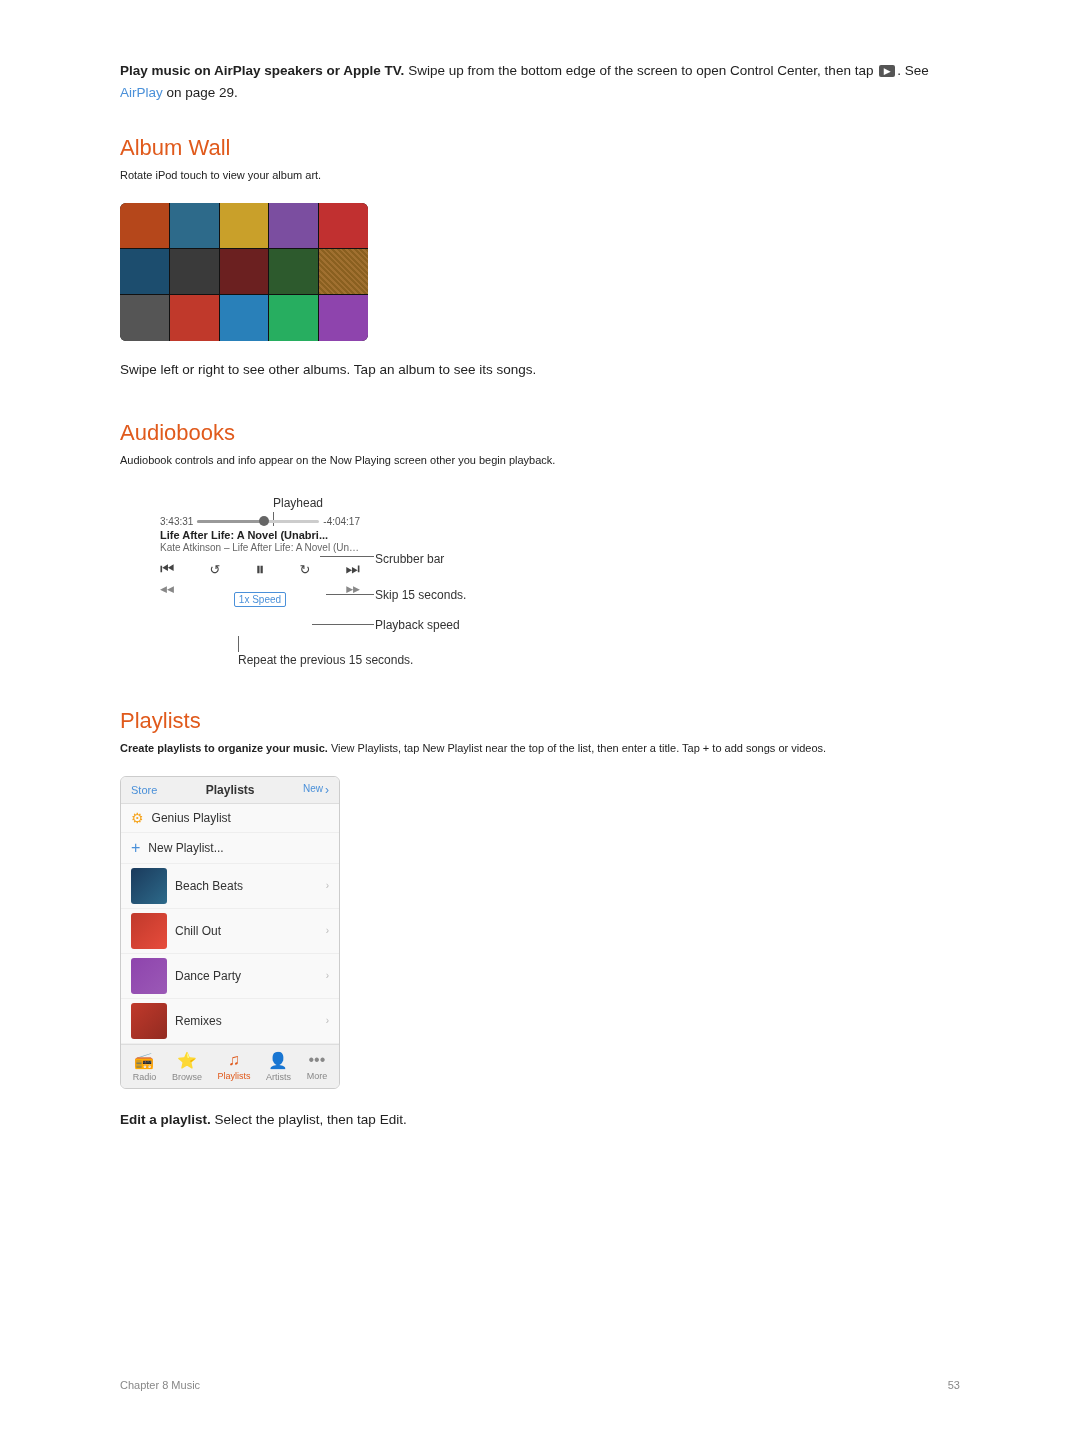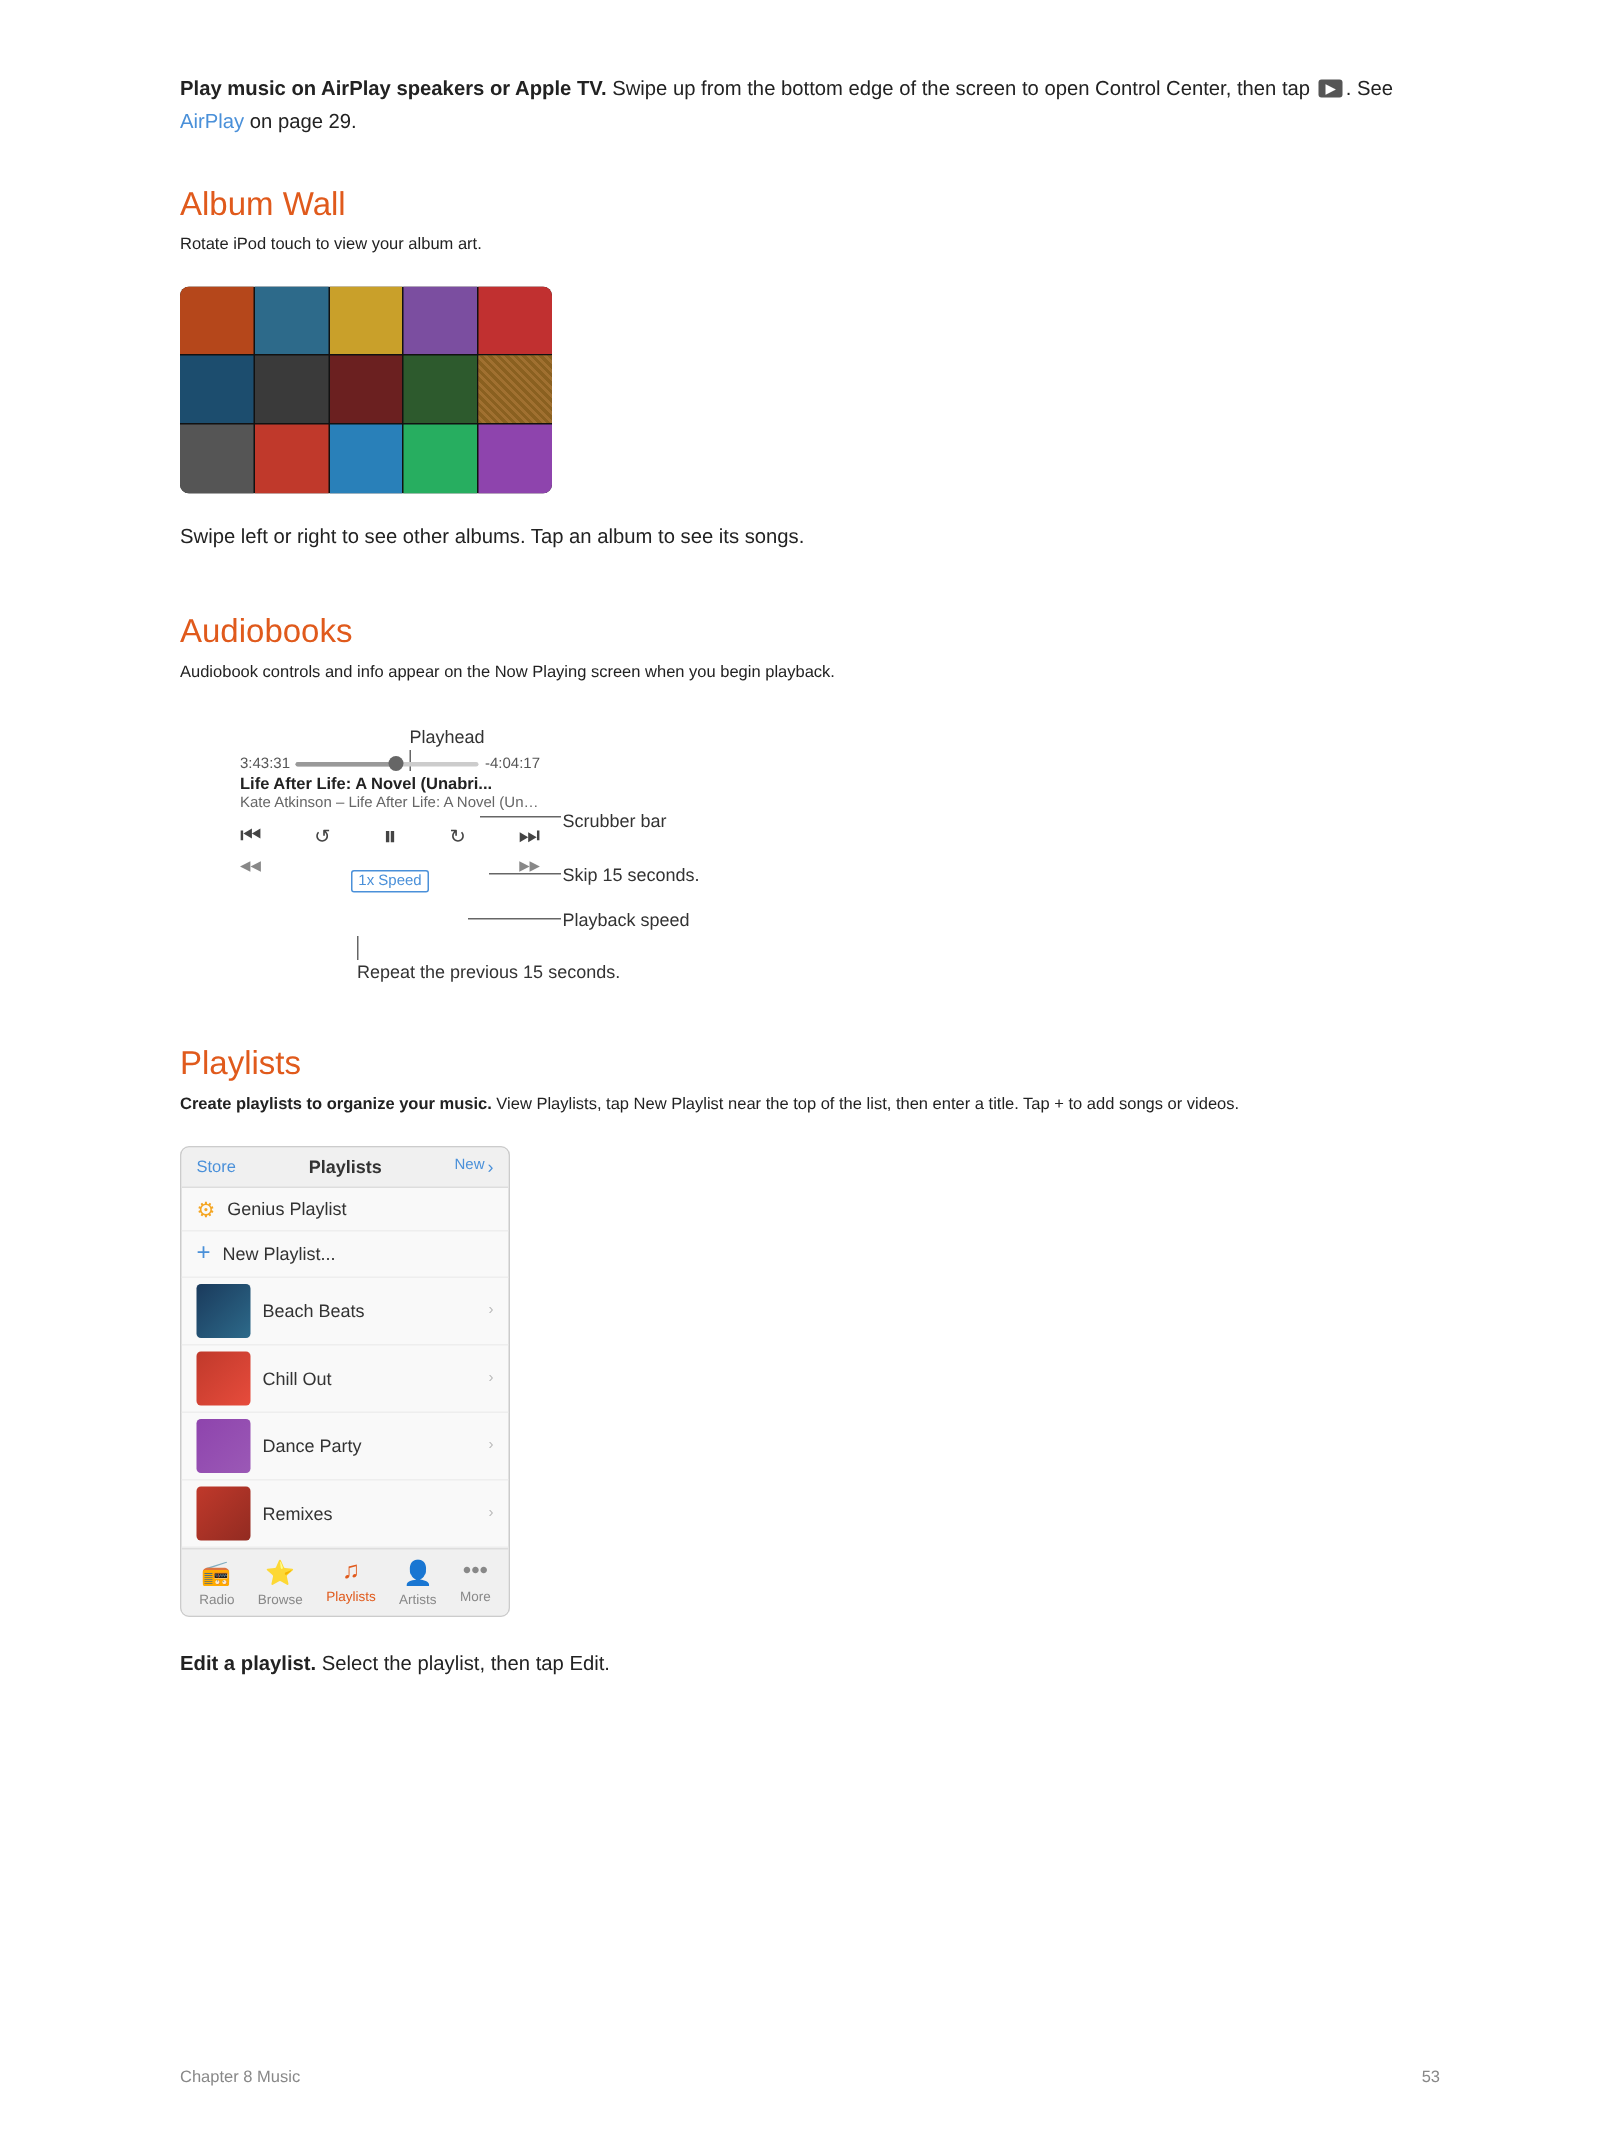--- a/index.html
+++ b/index.html
@@ -7,21 +7,21 @@
       background: #ffffff;
       font-family: "Helvetica Neue", Helvetica, Arial, sans-serif;
       font-size: 14px;
       color: #333333;
       width: 1080px;
       min-height: 1431px;
       position: relative;
     }
 
     .page {
-      padding: 48px 120px 80px 120px;
+      padding: 60px 120px 80px 120px;
       max-width: 1080px;
     }
 
     
     .intro-para {
       font-size: 13.5px;
       line-height: 1.6;
       margin-bottom: 32px;
       color: #222;
     }
@@ -411,21 +411,21 @@
         <div class="album-cell"></div>
         <div class="album-cell"></div>
       </div>
     </div>
 
     <p class="album-swipe-text">Swipe left or right to see other albums. Tap an album to see its songs.</p>
   </div>
 
   <div class="audiobooks-section">
     <h2 class="section-heading">Audiobooks</h2>
-    <p class="section-sub">Audiobook controls and info appear on the Now Playing screen when you begin playback.</p>
+    <p class="section-sub">Audiobook controls and info appear on the Now Playing screen other you begin playback.</p>
 
     <div class="ab-diagram">
 
       <span class="ann-playhead">Playhead</span>
       <div class="ann-playhead-vline"></div>
 
       <div class="ab-ui-box">
 
         <div class="scrubbar-row">
           <span class="scrubtime-left">3:43:31</span>

